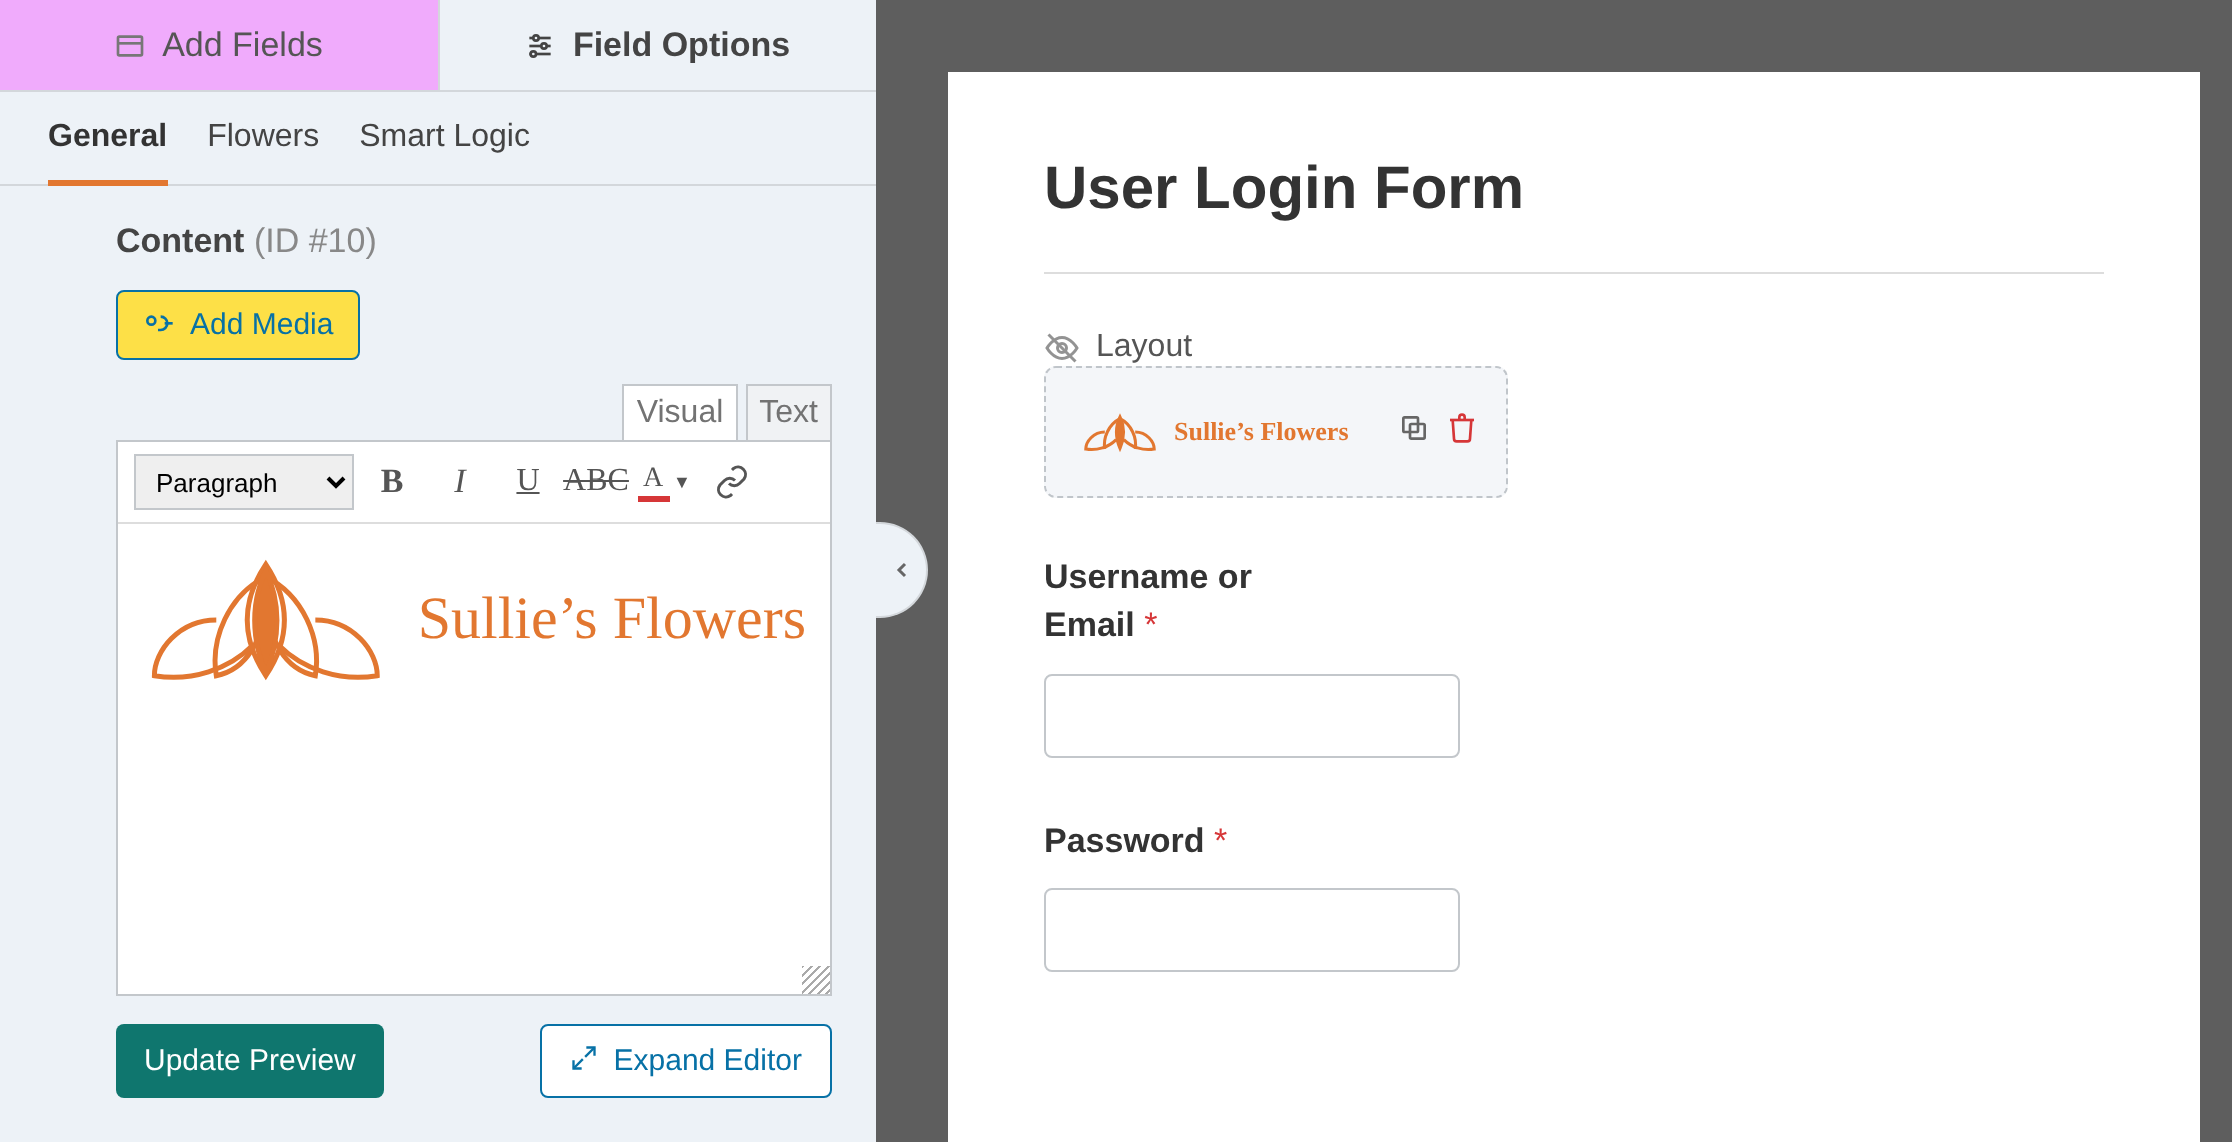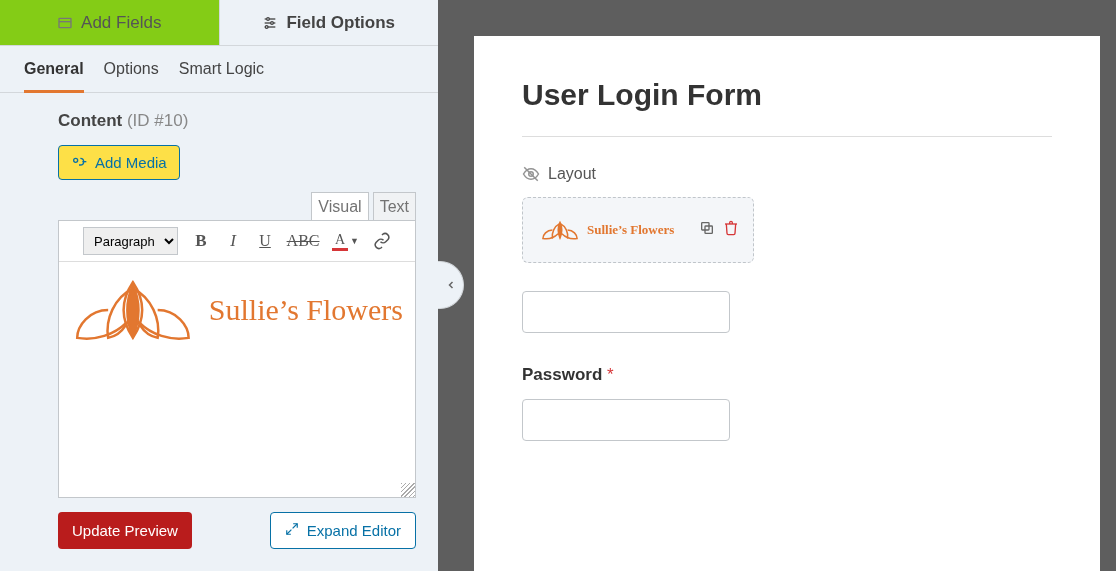--- a/index.html
+++ b/index.html
@@ -3,63 +3,63 @@
 <meta charset="utf-8">
 <style>
   * { box-sizing: border-box; margin: 0; padding: 0; }
   body { font-family: -apple-system, BlinkMacSystemFont, "Segoe UI", Helvetica, Arial, sans-serif; background: #5e5e5e; width: 1116px; height: 571px; overflow: hidden; position: relative; }
   .app { display: flex; width: 100%; height: 100%; }
 
   
   .left-panel { width: 438px; height: 100%; background: #edf2f7; display: flex; flex-direction: column; position: relative; }
   .top-tabs { display: flex; height: 52px; border-bottom: 1px solid #d3d7db; }
   .top-tab { flex: 1; display: flex; align-items: center; justify-content: center; gap: 8px; font-size: 17px; font-weight: 600; color: #444; cursor: pointer; }
-  .top-tab.inactive { background: #84cc16; color: #555; font-weight: 500; border-right: 1px solid #d3d7db; }
+  .top-tab.inactive { background: #f0abfc; color: #555; font-weight: 500; border-right: 1px solid #d3d7db; }
   .top-tab .ticon { width: 16px; height: 16px; }
 
   .sub-tabs { display: flex; gap: 20px; padding: 14px 24px 0 24px; border-bottom: 1px solid #d3d7db; }
   .sub-tab { font-size: 16px; color: #444; padding-bottom: 12px; cursor: pointer; }
   .sub-tab.active { font-weight: 700; color: #333; border-bottom: 3px solid #e27730; margin-bottom: -1px; }
 
   .content-area { padding: 18px 22px 22px 22px; display: flex; flex-direction: column; flex: 1; margin-left: 36px; }
   .content-heading { font-size: 17px; color: #444; margin-bottom: 14px; }
   .content-heading .id { color: #888; font-weight: 400; }
 
   .add-media-btn { display: inline-flex; align-items: center; gap: 8px; border: 1px solid #0771a6; color: #0771a6; background: #fde047; padding: 8px 12px; border-radius: 4px; font-size: 15px; cursor: pointer; align-self: flex-start; margin-bottom: 12px; }
   .add-media-btn svg { width: 16px; height: 16px; }
 
   .editor-tabs-row { display: flex; justify-content: flex-end; gap: 4px; margin-bottom: -1px; }
   .editor-tab { border: 1px solid #c3c7cb; background: #f0f2f4; padding: 5px 6px; font-size: 16px; color: #737373; border-bottom: none; cursor: pointer; }
   .editor-tab.active { background: #fff; }
 
   .editor-box { border: 1px solid #c3c7cb; background: #fff; }
-  .editor-toolbar { display: flex; align-items: flex-end; gap: 14px; padding: 6px 24px; border-bottom: 1px solid #ddd; }
+  .editor-toolbar { display: flex; align-items: flex-end; gap: 4px; padding: 6px 8px; border-bottom: 1px solid #ddd; }
   .para-select { height: 28px; border: 1px solid #c3c7cb; font-size: 13px; padding: 0 6px; width: 110px; }
   .tool-btn { width: 30px; height: 28px; display: flex; align-items: center; justify-content: center; cursor: pointer; color: #555; font-family: Georgia, serif; }
   .tool-btn svg { width: 18px; height: 18px; }
   .editor-canvas { height: 235px; padding: 10px 12px; position: relative; }
   .logo-row { display: flex; align-items: center; gap: 14px; }
   .lotus { width: 130px; height: 76px; }
   .brand { font-family: Georgia, "Times New Roman", serif; font-size: 30px; color: #e27730; white-space: nowrap; }
   .resize-handle { position: absolute; right: 0; bottom: 0; width: 14px; height: 14px; background: repeating-linear-gradient(135deg, #aaa 0 1px, transparent 1px 3px); cursor: se-resize; }
 
   .bottom-buttons { display: flex; justify-content: space-between; margin-top: 14px; }
-  .update-btn { background: #b91c1c; color: #fff; border: none; padding: 10px 14px; border-radius: 4px; font-size: 15px; cursor: pointer; }
+  .update-btn { background: #0f766e; color: #fff; border: none; padding: 10px 14px; border-radius: 4px; font-size: 15px; cursor: pointer; }
   .expand-btn { display: inline-flex; align-items: flex-start; gap: 8px; background: #fff; color: #0771a6; border: 1px solid #0771a6; padding: 9px 14px; border-radius: 4px; font-size: 15px; cursor: pointer; }
 
   
   .collapse-toggle { position: absolute; left: 438px; top: 285px; transform: translateY(-50%); width: 26px; height: 48px; background: #edf2f7; border: 1px solid #d3d7db; border-left: none; border-radius: 0 24px 24px 0; display: flex; align-items: center; justify-content: center; cursor: pointer; color: #666; }
 
   
   .right-wrap { flex: 1; padding: 36px 16px 0 36px; }
   .right-panel { background: #fff; height: 100%; width: 100%; padding: 42px 48px 0 48px; }
   .form-title { font-size: 30px; font-weight: 700; color: #333; margin-bottom: 24px; }
   .title-sep { border: none; border-top: 1px solid #ddd; margin-bottom: 28px; }
 
-  .layout-row { display: flex; align-items: center; gap: 8px; color: #555; font-size: 16px; margin-bottom: 14px; }
+  .layout-row { display: flex; align-items: center; gap: 8px; color: #555; font-size: 16px; }
   .layout-row svg { width: 18px; height: 18px; opacity: .7; }
 
   .content-block { border: 1px dashed #c0c5ca; border-radius: 6px; padding: 20px 18px; width: 232px; background: #f4f6f9; position: relative; margin-bottom: 28px; }
   .content-block-inner { display: flex; align-items: center; gap: 8px; }
   .content-block .brand-small { font-family: Georgia, serif; color: #e27730; font-size: 13px; font-weight: 700; }
   .block-actions { position: absolute; top: 22px; right: 14px; display: flex; gap: 8px; }
   .block-actions svg { width: 16px; height: 16px; cursor: pointer; }
 
   .form-label { font-size: 17px; font-weight: 700; color: #333; max-width: 140px; line-height: 1.4; margin-bottom: 12px; }
   .req { color: #d63638; font-weight: 400; }
@@ -87,21 +87,21 @@
             <circle cx="15" cy="12" r="2" fill="#edf2f7"></circle>
             <line x1="4" y1="18" x2="20" y2="18"></line>
             <circle cx="7" cy="18" r="2" fill="#edf2f7"></circle>
           </svg>
         <span>Field Options</span>
       </div>
     </div>
 
     <div class="sub-tabs">
       <div class="sub-tab active">General</div>
-      <div class="sub-tab">Options</div>
+      <div class="sub-tab">Flowers</div>
       <div class="sub-tab">Smart Logic</div>
     </div>
 
     <div class="content-area">
       <div class="content-heading">
         <b>Content</b>
         <span class="id">(ID #10)</span>
       </div>
 
       <button class="add-media-btn">
@@ -209,20 +209,23 @@
               <rect x="4" y="4" width="11" height="11" rx="1"></rect>
             </svg>
           <svg viewBox="0 0 24 24" fill="none" stroke="#d63638" stroke-width="2">
               <polyline points="3 6 5 6 21 6"></polyline>
               <path d="M19 6l-1 14a2 2 0 0 1-2 2H8a2 2 0 0 1-2-2L5 6"></path>
               <path d="M10 6V4a2 2 0 0 1 2-2h0a2 2 0 0 1 2 2v2"></path>
             </svg>
         </div>
       </div>
 
+      <div class="form-label">
+        <span>Username or Email</span> <span class="req">*</span>
+      </div>
       <input class="form-input" style="">
 
       <div class="form-label" style="max-width:none;">
         <span>Password</span> <span class="req">*</span>
       </div>
       <input class="form-input" type="password" style="">
     </div>
   </div>
 
 </div>

